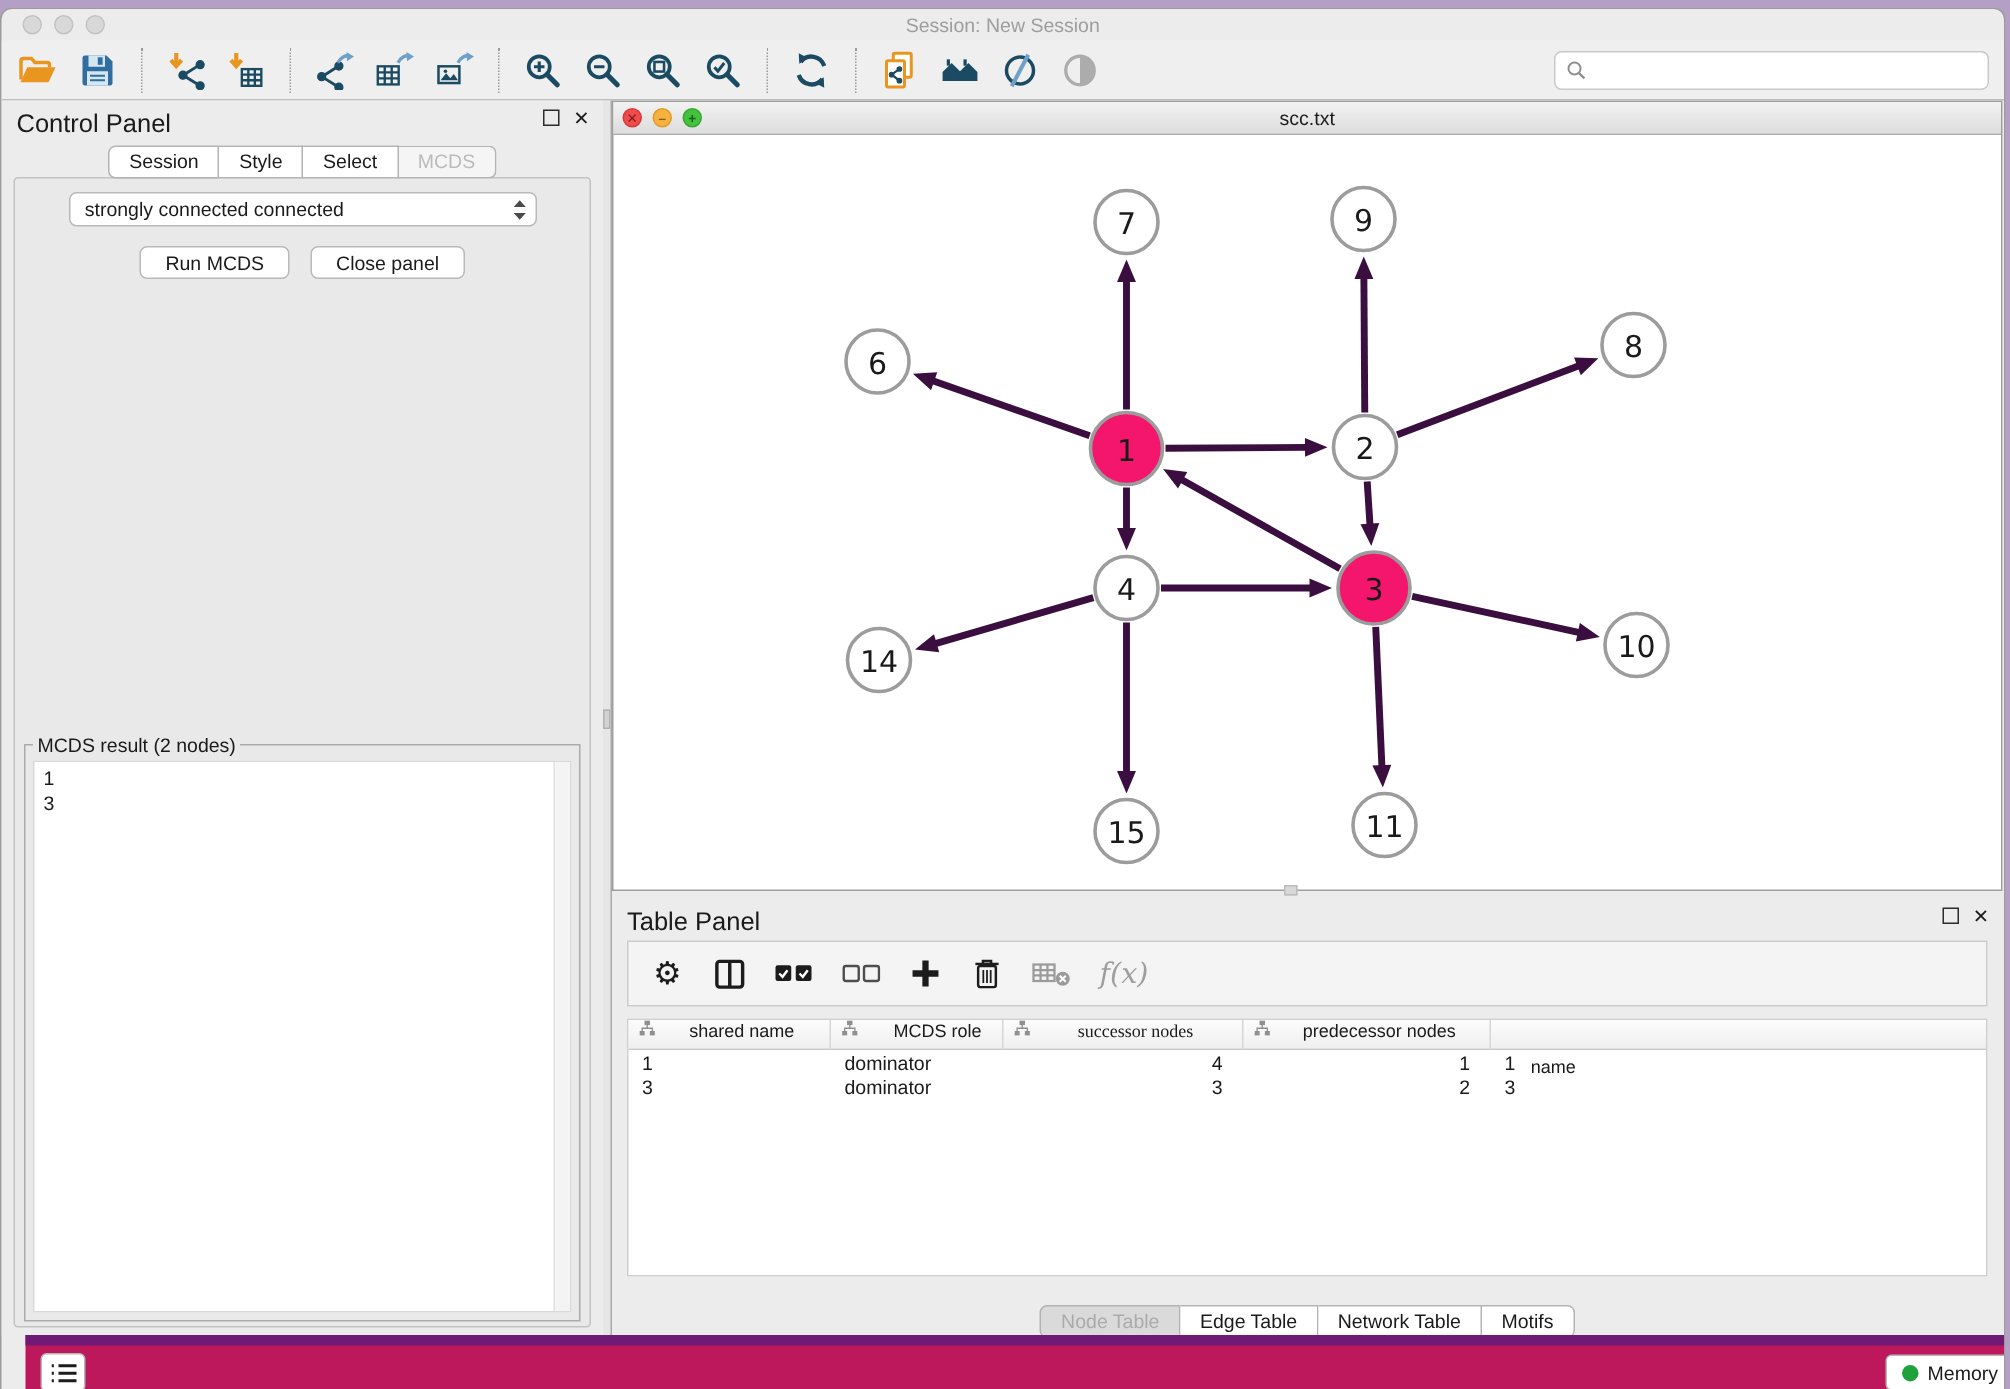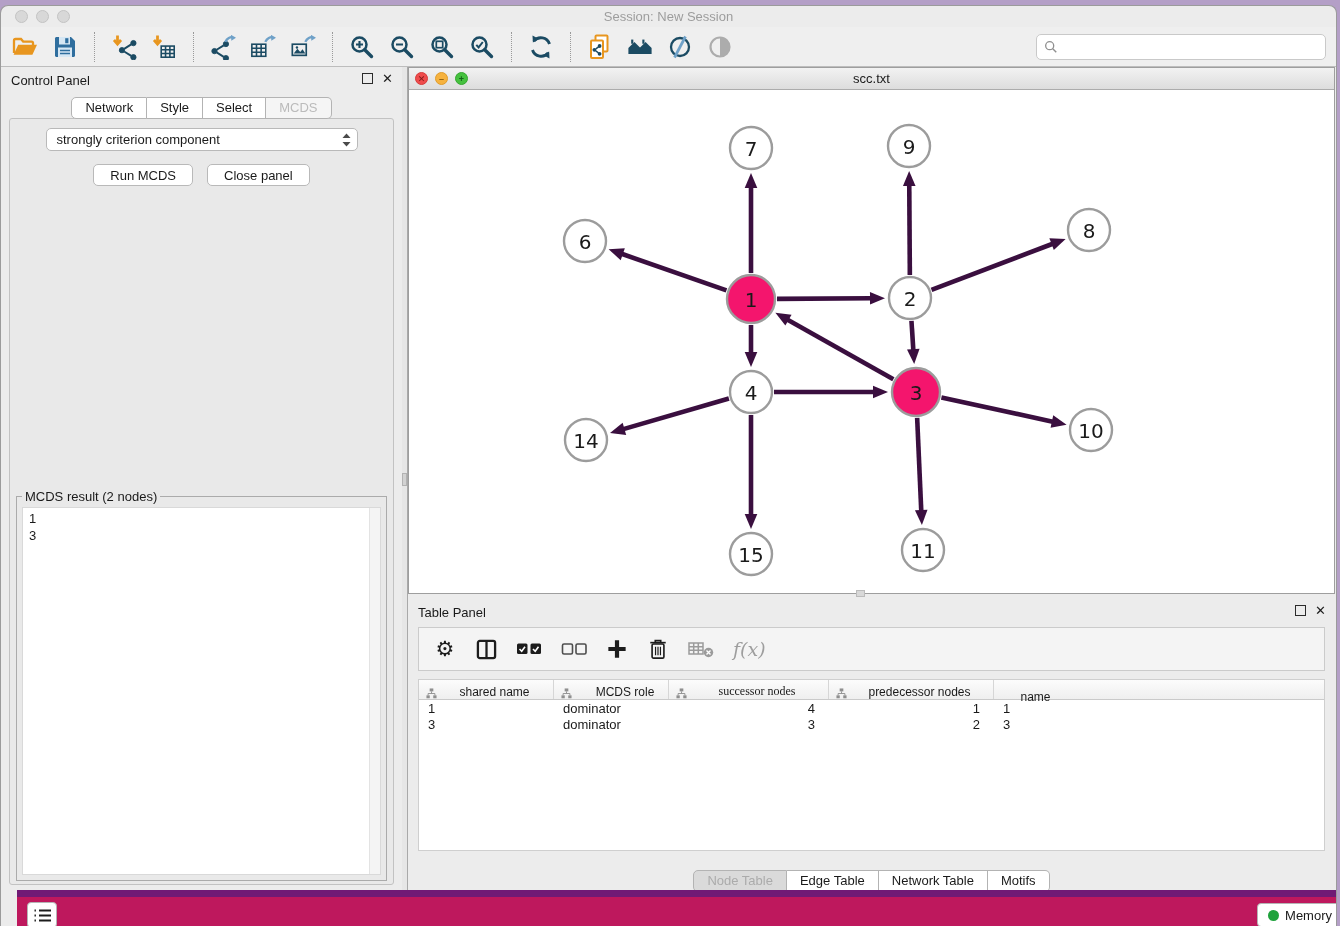--- a/index.html
+++ b/index.html
@@ -18,21 +18,21 @@
   .tsep{width:1px;height:30px;border-left:1px dotted #9A9A9A;margin:0 3px}
   .tbtn{width:28px;height:28px;display:flex;align-items:center;justify-content:center;cursor:pointer}
   .tbtn svg{width:26px;height:26px}
   .search{margin-left:auto;width:290px;height:26px;background:#fff;border:1px solid #C9C9C9;border-radius:5px;display:flex;align-items:center;padding:0 7px;gap:5px}
   .search svg{width:14px;height:14px;flex:none}
   .search input{border:none;outline:none;flex:1;font-size:13px;font-family:inherit;background:transparent}
 
   
   .cpanel{position:absolute;left:0;top:61px;width:401px;height:824px;background:#ECECEC}
   .p-head{position:relative;height:26px}
-  .p-title{position:absolute;left:10px;top:6px;font-size:13px}
+  .p-title{position:absolute;left:10px;top:6px;font-size:17px}
   .p-ctl{position:absolute;right:9px;top:6px;display:flex;gap:9px;align-items:center}
   .p-float{width:11px;height:11px;border:1.5px solid #2b2b2b;cursor:pointer}
   .p-close{font-size:13px;font-weight:bold;line-height:11px;cursor:pointer;color:#1b1b1b}
   .cp-tabs{position:absolute;left:0;right:0;top:30px;display:flex;justify-content:center;z-index:2}
   .seg{background:#fff;border:1px solid #B3B3B3;border-left:none;padding:2px 13px;font-size:13px;line-height:16px;cursor:pointer;white-space:nowrap}
   .seg:first-child{border-left:1px solid #B3B3B3;border-radius:5px 0 0 5px}
   .seg:last-child{border-radius:0 5px 5px 0}
   .seg.active{color:#BBBBBB;background:#F5F5F5}
   .cp-body{position:absolute;left:8px;right:8px;top:51px;bottom:6px;background:#E9E9E9;border:1px solid #C2C2C2;border-radius:3px}
   .opt-label{margin-top:27px;text-align:center;font-size:13px}
@@ -64,21 +64,21 @@
 
   
   .tablepanel{position:absolute;left:407px;top:593px;width:927px;height:292px;background:#ECECEC}
   .tp-toolbar{position:absolute;left:10px;right:10px;top:28px;height:44px;background:#F4F4F4;border:1px solid #CBCBCB;display:flex;align-items:center;gap:19px;padding:0 15px}
   .tpbtn{display:flex;align-items:center;justify-content:center;cursor:pointer;min-width:22px;height:26px}
   .tpbtn.disabled{cursor:default}
   .gear-glyph{font-size:21px;line-height:22px;color:#1C1C1C;font-family:"DejaVu Sans",sans-serif}
   .fx-glyph{font-family:"DejaVu Serif",serif;font-style:italic;font-size:19px;color:#9E9E9E}
   .tp-table{position:absolute;left:10px;right:10px;top:80px;height:172px;background:#fff;border:1px solid #CFCFCF;overflow:hidden}
   .thead{display:flex;height:20px;background:linear-gradient(#FCFCFC,#EFEFEF);border-bottom:1px solid #CACACA}
-  .th{display:flex;align-items:flex-end;border-right:1px solid #D6D6D6;font-size:12px;padding:0 4px;flex:none}
+  .th{display:flex;align-items:flex-start;border-right:1px solid #D6D6D6;font-size:12px;padding:0 4px;flex:none}
   .th svg{width:11px;height:11px;margin:0 3px;flex:none}
   .th .lbl{flex:1;text-align:center;white-space:nowrap}
   .tr{display:flex;height:16px;align-items:center;font-size:13px;cursor:default}
   .td{flex:none;white-space:nowrap;overflow:hidden}
   .tp-tabs{position:absolute;left:0;right:0;top:271px;display:flex;justify-content:center}
   .tp-tabs .seg.active{background:#DADADA;color:#ABABAB}
 
   
   .statusbar{position:absolute;left:16px;bottom:0;width:100%;height:36px;background:#be185d;border-top:7px solid #701a75}
   .sb-list{position:absolute;left:10px;top:5px;width:30px;height:26px;background:#fff;border:1px solid #B5B5B5;border-radius:4px;display:flex;align-items:center;justify-content:center;cursor:pointer}
@@ -260,28 +260,28 @@
 
     <div class="cpanel">
       <div class="p-head">
         <span class="p-title">Control Panel</span>
         <span class="p-ctl">
           <span class="p-float"></span>
           <span class="p-close">✕</span>
         </span>
       </div>
       <div class="cp-tabs" id="cp-tabs">
-          <span class="seg">Network</span>
+          <span class="seg">Session</span>
           <span class="seg">Style</span>
           <span class="seg">Select</span>
           <span class="seg active">MCDS</span>
         </div>
       <div class="cp-body">
         <div class="criterion">
-          <span class="cval">strongly criterion component</span>
+          <span class="cval">strongly connected connected</span>
           <svg width="11" height="16" viewBox="0 0 11 16">
               <path d="M1.5 6L5.5 1.5 9.5 6z" fill="#4A4A4A"></path>
               <path d="M1.5 10l4 4.5 4-4.5z" fill="#4A4A4A"></path>
             </svg>
         </div>
         <div class="btnrow">
           <span class="macbtn">Run MCDS</span>
           <span class="macbtn">Close panel</span>
         </div>
         <div class="resultbox">

